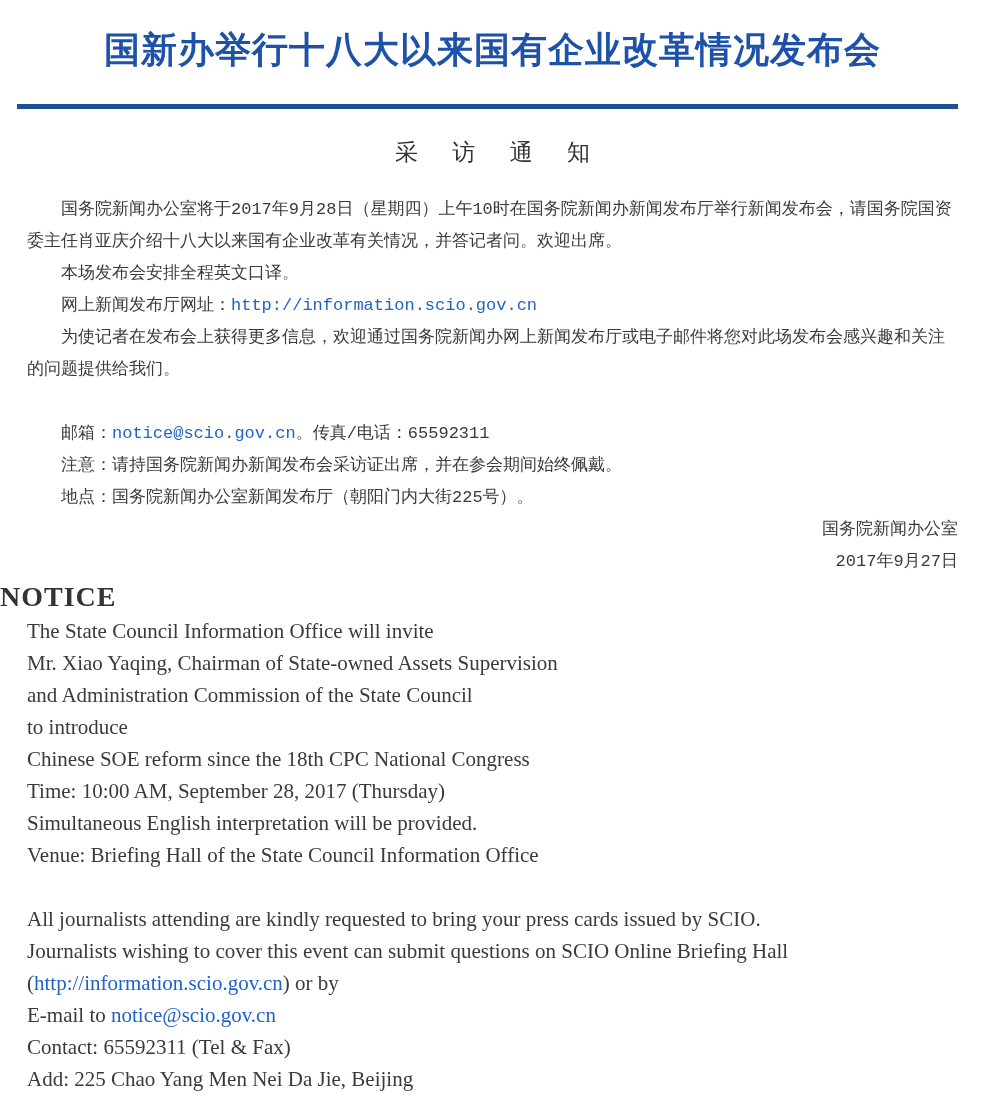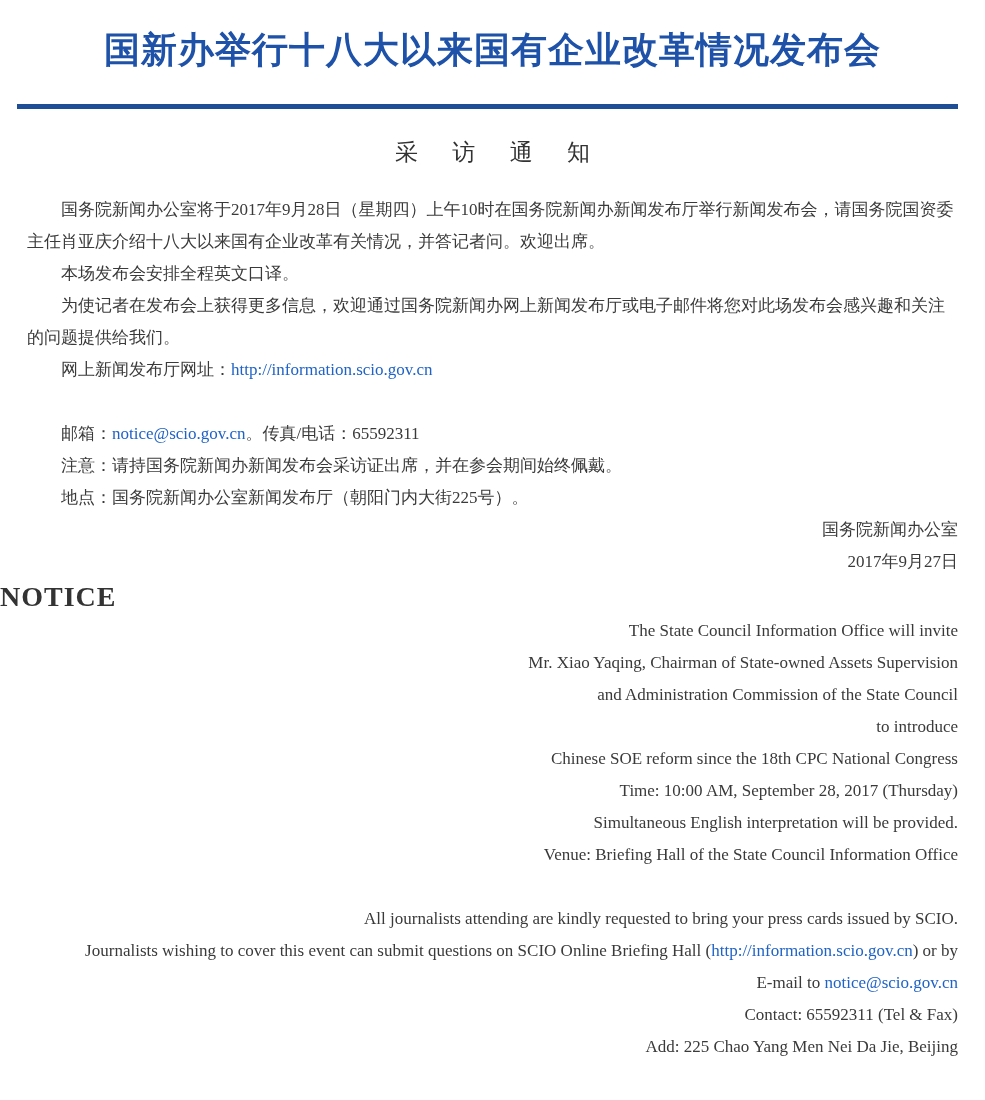--- a/index.html
+++ b/index.html
@@ -42,63 +42,62 @@
     text-indent: 14px; 
   }
 
   .zh-body {
     margin-top: 30px;
     padding: 0 27px;
     font-size: 17px;
     line-height: 32px;
     color: #3a3a3a;
   }
-  .zh-body p { text-indent: 2em; }
+  .zh-body p { text-indent: 2em; font-family: Liberation Mono, monospace; }
   .zh-body p.right-align { text-align: right; text-indent: 0; }
   .zh-body p.gap-top { margin-top: 32px; }
 
   a.link {
     color: #2063c6;
     text-decoration: none;
     cursor: pointer;
   }
 
   .notice-heading {
     font-size: 28px;
     line-height: 37px;
     font-weight: bold;
     color: #333333;
     letter-spacing: 1px;
   }
 
   .en-body {
     padding: 0 27px;
-    font-size: 17px;
+    font-size: 21px;
     line-height: 32px;
     color: #3a3a3a;
-    text-align: right;
   }
   .spacer-line { height: 32px; }
 </style>
 </head>
 <body>
 
 <div class="page">
 
   <h1 class="page-title">国新办举行十八大以来国有企业改革情况发布会</h1>
 
   <div class="title-divider"></div>
 
   <h2 class="zh-heading">采 访 通 知</h2>
 
   <div class="zh-body">
     <p>国务院新闻办公室将于2017年9月28日（星期四）上午10时在国务院新闻办新闻发布厅举行新闻发布会，请国务院国资委主任肖亚庆介绍十八大以来国有企业改革有关情况，并答记者问。欢迎出席。</p>
     <p>本场发布会安排全程英文口译。</p>
+    <p><span>网上新闻发布厅网址：</span><a class="link" href="#">http://information.scio.gov.cn</a></p>
     <p>为使记者在发布会上获得更多信息，欢迎通过国务院新闻办网上新闻发布厅或电子邮件将您对此场发布会感兴趣和关注的问题提供给我们。</p>
-    <p><span>网上新闻发布厅网址：</span><a class="link" href="#">http://information.scio.gov.cn</a></p>
     <p class="gap-top"><span>邮箱：</span><a class="link" href="#">notice@scio.gov.cn</a><span>。传真/电话：65592311</span></p>
     <p>注意：请持国务院新闻办新闻发布会采访证出席，并在参会期间始终佩戴。</p>
     <p>地点：国务院新闻办公室新闻发布厅（朝阳门内大街225号）。</p>
     <p class="right-align">国务院新闻办公室</p>
     <p class="right-align">2017年9月27日</p>
   </div>
 
   <h2 class="notice-heading">NOTICE</h2>
 
   <div class="en-body">

